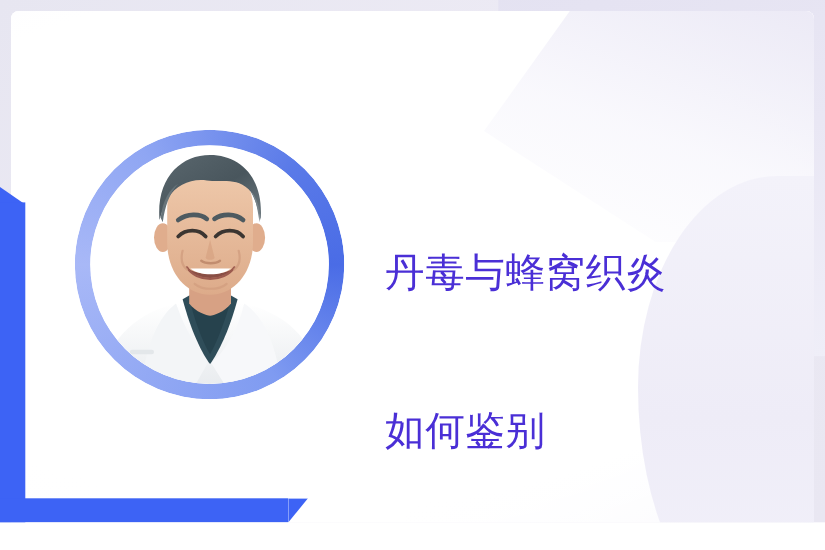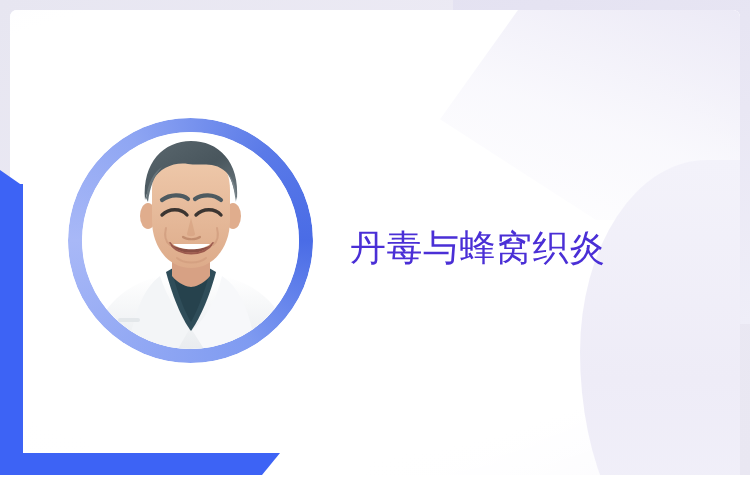--- a/index.html
+++ b/index.html
@@ -255,17 +255,18 @@
 
           <rect x="36" y="186" width="22" height="4" rx="2" fill="#e3e7ea"></rect>
         </g>
       </svg>
     </div>
   </div>
 
   <div class="text-col">
     <div class="title">
       <span class="title-line">丹毒与蜂窝织炎</span>
+      <span class="title-line">如何鉴别</span>
     </div>
 
   </div>
 
 </div>
 
 </body></html>

